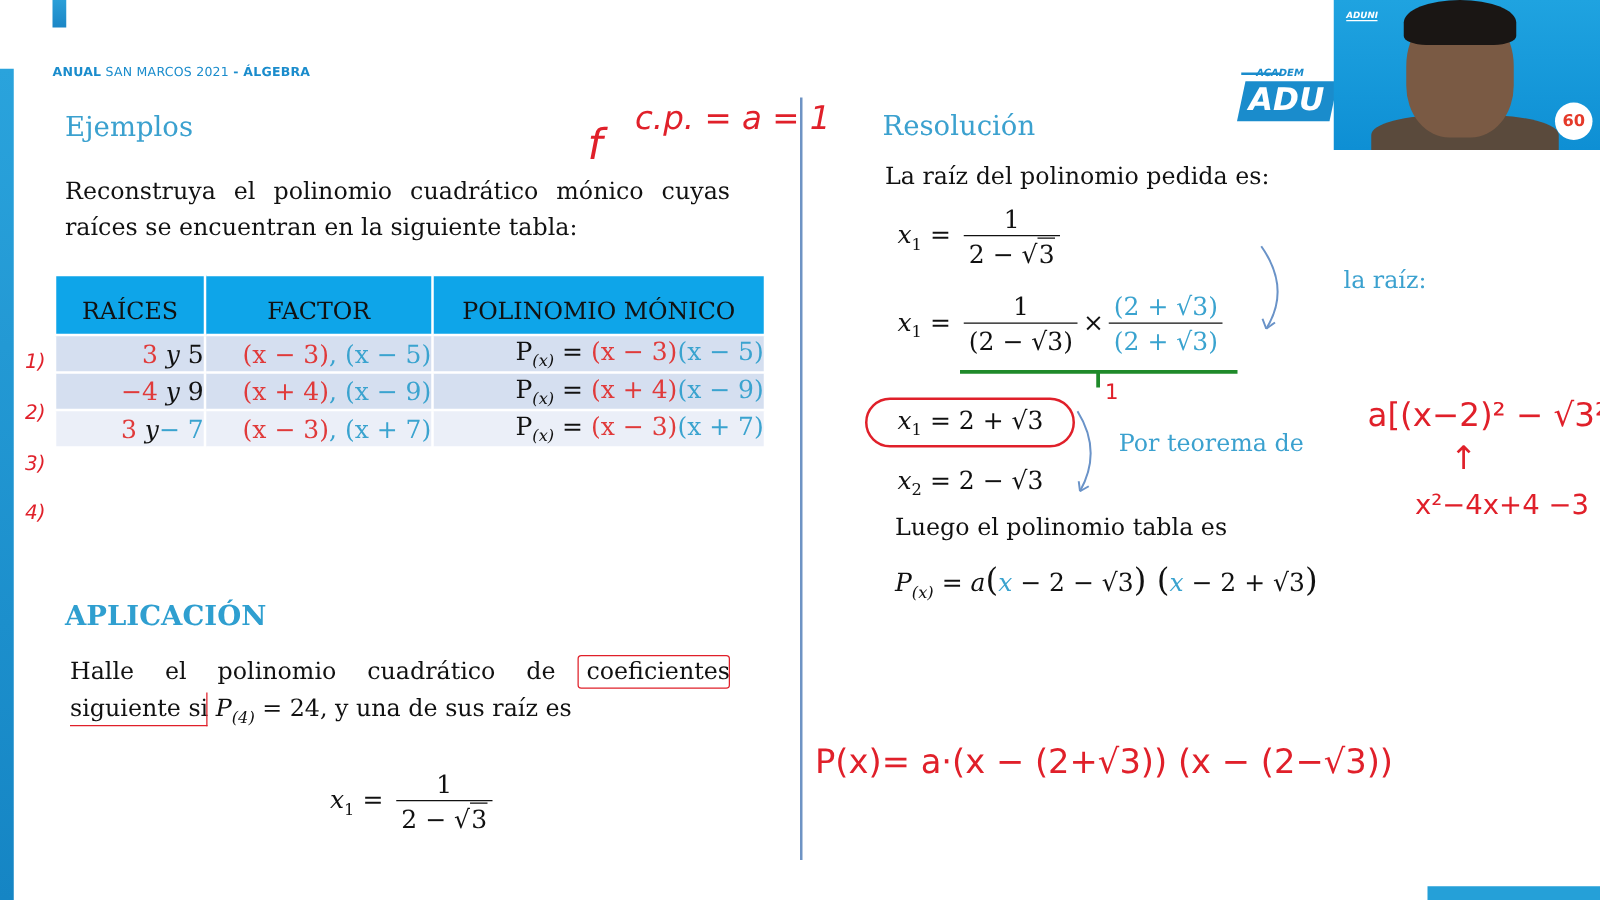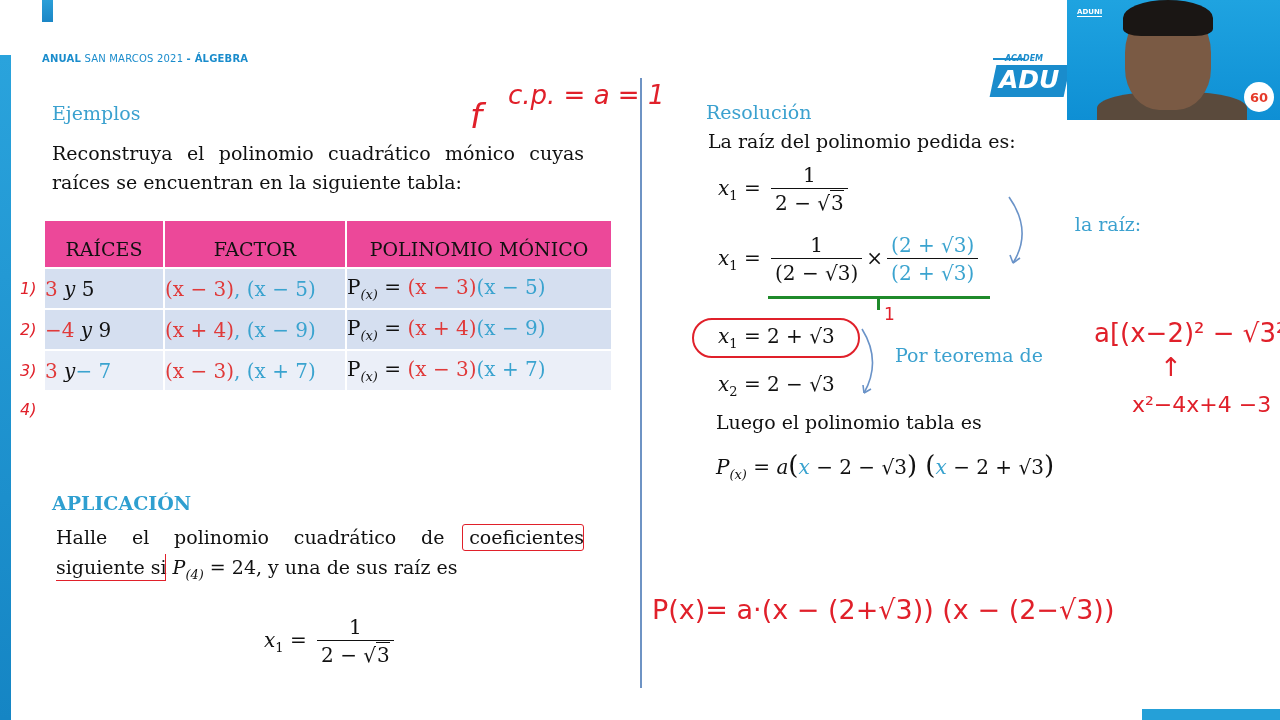--- a/index.html
+++ b/index.html
@@ -6,29 +6,29 @@
   html, body { width: 1280px; height: 720px; overflow: hidden; background: #ffffff; }
   body { position: relative; font-family: "DejaVu Serif", serif; color: #111; }
 
   .top-accent { position: absolute; left: 42px; top: 0; width: 11px; height: 22px; background: linear-gradient(#2a9fd8, #1b86c6); }
   .left-bar { position: absolute; left: 0; top: 55px; width: 11px; height: 665px; background: linear-gradient(#2aa3dc, #1585c4); }
   .bottom-bar { position: absolute; left: 1142px; top: 709px; width: 138px; height: 11px; background: #25a0d8; }
 
   .course-title { position: absolute; left: 42px; top: 53px; font-family: "DejaVu Sans", sans-serif; font-size: 10px; color: #1a8ccc; letter-spacing: 0.2px; }
   .course-title b { font-weight: bold; }
 
-  .section-title { position: absolute; font-size: 19px; color: #3ba1cf; margin-top: 12px; }
+  .section-title { position: absolute; font-size: 22px; color: #3ba1cf; }
   .para { position: absolute; font-size: 19px; line-height: 29px; color: #111; text-align: justify; }
 
   .divider { position: absolute; left: 640px; top: 78px; width: 2px; height: 610px; background: #6e93c4; }
 
   
   .roots-table { position: absolute; left: 43px; top: 219px; width: 570px; border-collapse: collapse; font-size: 20px; }
-  .roots-table th { background: #ec4899; color: #111; font-weight: normal; height: 48px; border: 2px solid #fff; font-size: 19px; padding-top: 10px; }
-  .roots-table td { height: 41px; border: 2px solid #fff; text-align: left; font-family: "DejaVu Serif", serif; font-style: normal; white-space: nowrap; }
+  .roots-table th { background: #0ea5e9; color: #111; font-weight: normal; height: 48px; border: 2px solid #fff; font-size: 19px; padding-top: 10px; }
+  .roots-table td { height: 30px; border: 2px solid #fff; text-align: right; font-family: "DejaVu Serif", serif; font-style: normal; white-space: nowrap; }
   .roots-table tr.odd td { background: #d5dff0; }
   .roots-table tr.even td { background: #ebeff8; }
   .red { color: #e03a3a; }
   .cyan { color: #3aa3cf; }
   .it { font-style: italic; }
   .sub { font-size: 13px; vertical-align: -5px; font-style: italic; }
 
   .row-mark { position: absolute; left: 20px; font-family: "DejaVu Sans", sans-serif; font-size: 16px; color: #e0202a; font-style: italic; }
 
   
@@ -38,21 +38,21 @@
   .frac .den { border-top: 1.5px solid #111; padding: 0 4px; line-height: 28px; }
   .sqrt { border-top: 1.5px solid currentColor; padding-left: 1px; }
 
   .note { position: absolute; font-size: 19px; color: #3ba1cf; text-align: center; line-height: 28px; }
 
   
   .hand { position: absolute; font-family: "DejaVu Sans", sans-serif; color: #e0202a; font-style: italic; white-space: nowrap; }
 
   
   .webcam { position: absolute; left: 1067px; top: 0; width: 213px; height: 120px; background: linear-gradient(#1fa3e0, #0e8fd4); overflow: hidden; }
-  .webcam .tag { position: absolute; left: 10px; top: 8px; font-family: "DejaVu Sans", sans-serif; font-size: 7px; color: #fff; font-weight: bold; border-bottom: 1px solid #fff; }
+  .webcam .tag { position: absolute; left: 10px; top: 8px; font-family: "DejaVu Sans", sans-serif; font-size: 7px; color: #fff; font-weight: bold; font-style: italic; border-bottom: 1px solid #fff; }
   .webcam .head { position: absolute; left: 58px; top: 6px; width: 86px; height: 104px; border-radius: 45% 45% 40% 40%; background: #7a5a44; }
   .webcam .hair { position: absolute; left: 56px; top: 0; width: 90px; height: 36px; border-radius: 50% 50% 20% 20%; background: #1a1614; }
   .webcam .body { position: absolute; left: 30px; top: 92px; width: 150px; height: 40px; border-radius: 40% 40% 0 0; background: #5a4a3c; }
   .webcam .badge60 { position: absolute; right: 6px; bottom: 8px; width: 30px; height: 30px; border-radius: 50%; background: #fff; color: #e53a2a; font-family: "DejaVu Sans", sans-serif; font-size: 13px; font-weight: bold; display: flex; align-items: center; justify-content: center; }
 
   .logo { position: absolute; left: 993px; top: 54px; width: 74px; height: 44px; }
   .logo .small { position: absolute; left: 12px; top: 0; font-family: "DejaVu Sans", sans-serif; font-size: 8px; font-weight: bold; font-style: italic; color: #1a8ccc; }
   .logo .line { position: absolute; left: 0; top: 4px; width: 32px; height: 2px; background: #1a8ccc; }
   .logo .box { position: absolute; left: 0; top: 11px; width: 74px; height: 32px; background: #1a8ccc; transform: skewX(-12deg); }
   .logo .word { position: absolute; left: 6px; top: 11px; font-family: "DejaVu Sans", sans-serif; font-size: 25px; font-weight: bold; font-style: italic; color: #fff; }

